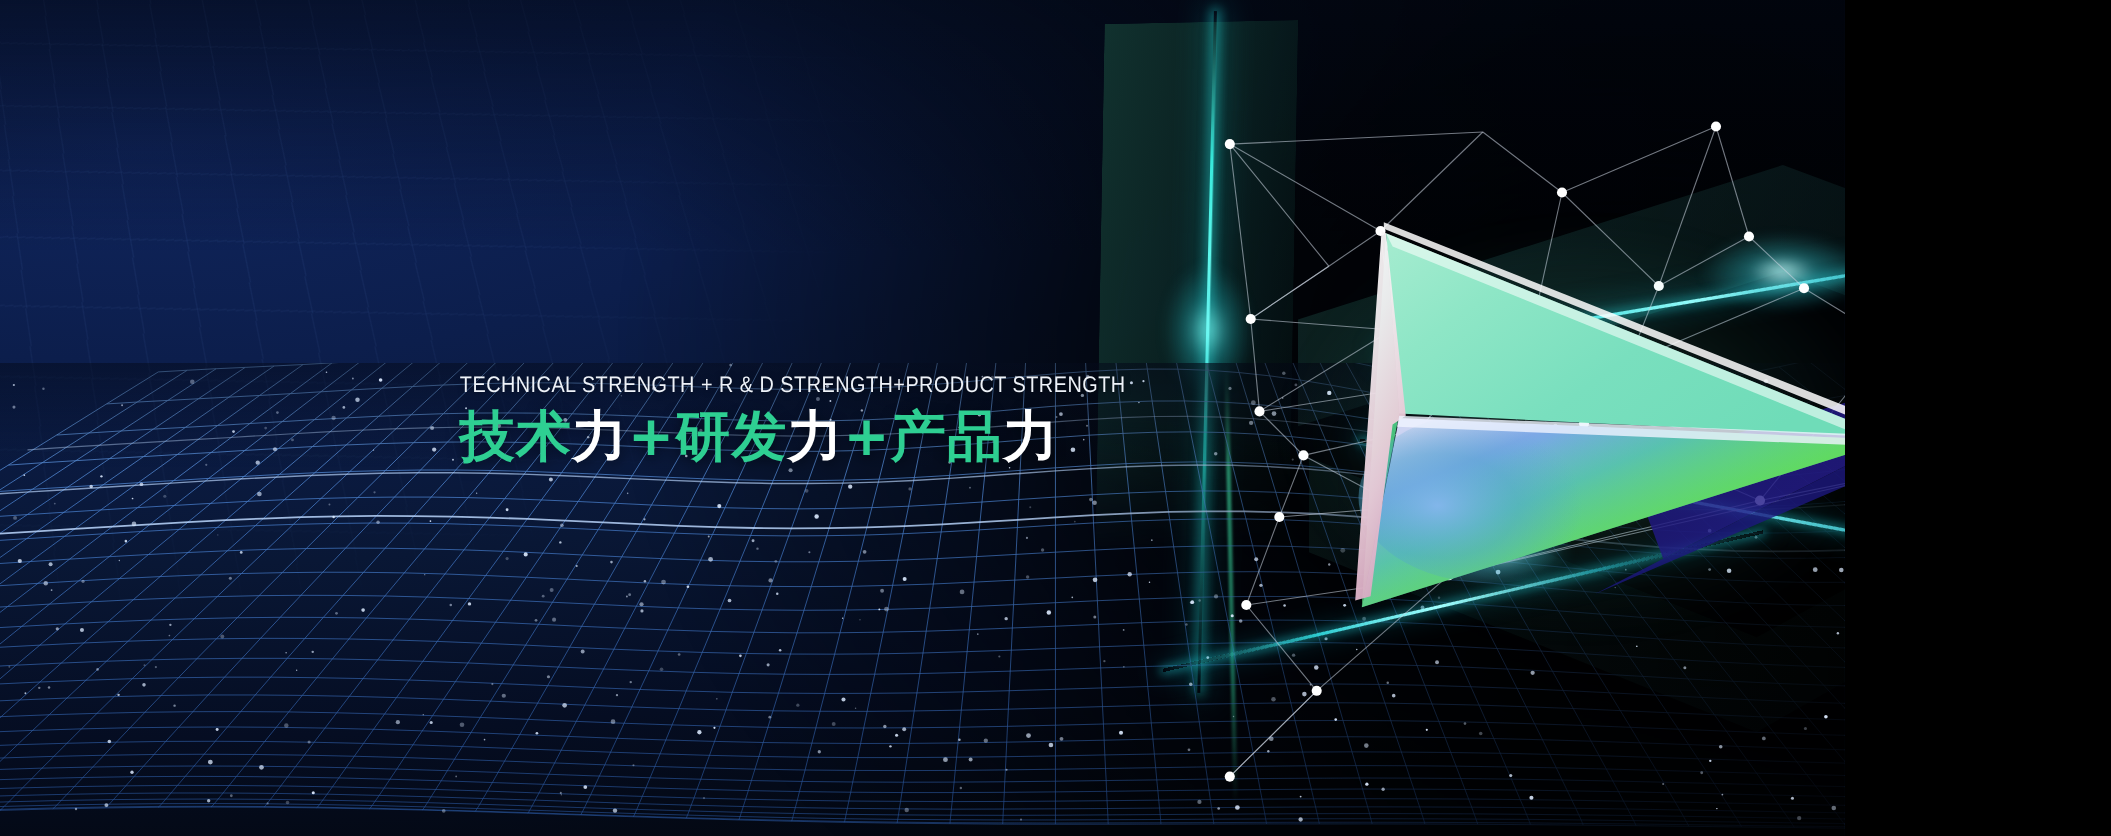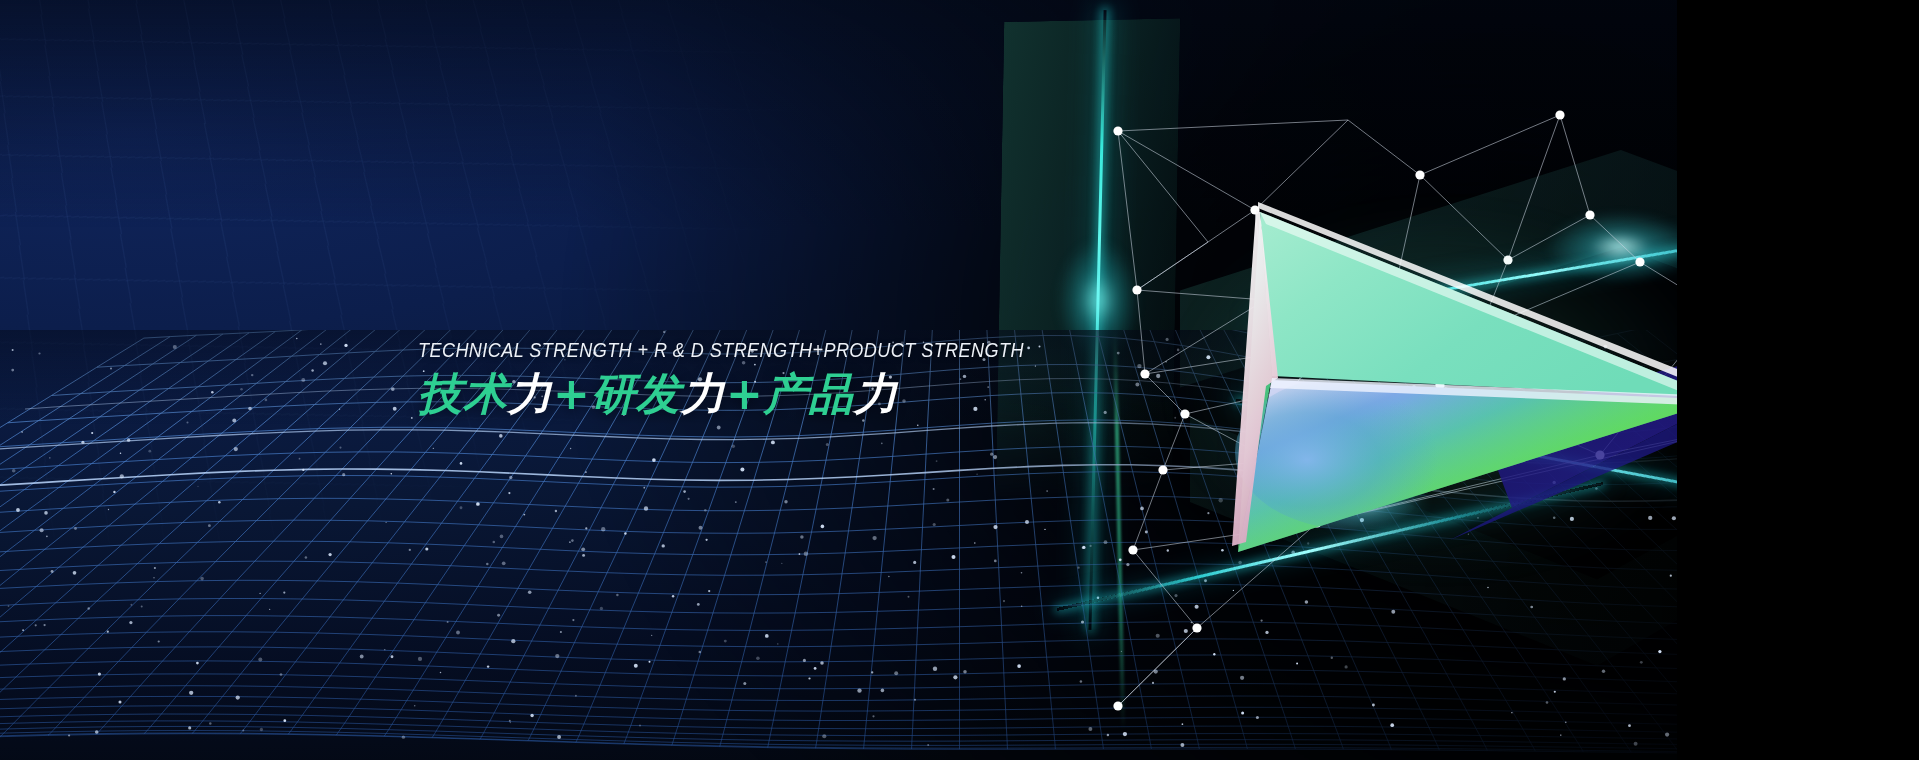--- a/index.html
+++ b/index.html
@@ -5,21 +5,20 @@
 <style>
   html,body{margin:0;padding:0;background:#000;}
   body{font-family:"Liberation Sans",sans-serif;}
 
   #banner{
     position:relative;
     width:1677px;
     height:760px;
     overflow:hidden;
     background:#050b1c;
-    font-style:italic;
   }
 
   
   .layer{position:absolute;inset:0;pointer-events:none;}
 
   #bg-base{
     background:
       radial-gradient(120% 90% at 8% 18%, #10255c 0%, #0c1e4c 28%, #091735 55%, #050d22 78%, #03070f 100%);
   }
   #bg-right-dark{
@@ -148,21 +147,21 @@
     line-height:1;
     white-space:nowrap;
     transform:scaleX(.88);
     transform-origin:left center;
     text-shadow:0 1px 6px rgba(0,0,0,0.55);
     margin:0 0 10px 0;
     font-weight:400;
   }
   #headline{
     margin:0;
-    font-size:44px;
+    font-size:50px;
     line-height:1.06;
     font-weight:700;
     letter-spacing:1px;
     white-space:nowrap;
     text-shadow:0 2px 12px rgba(0,0,0,0.5);
     font-family:"DejaVu Sans","Liberation Sans",sans-serif;
   }
 </style>
 </head>
 <body>

